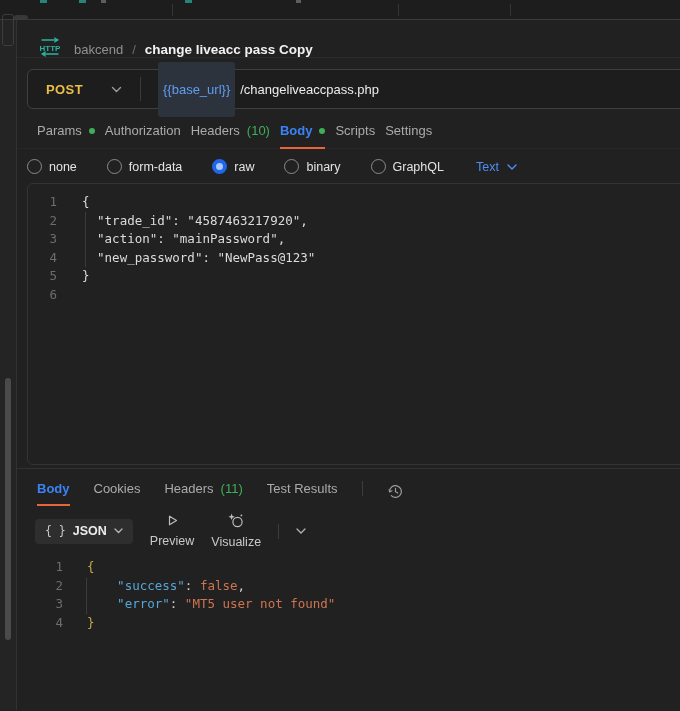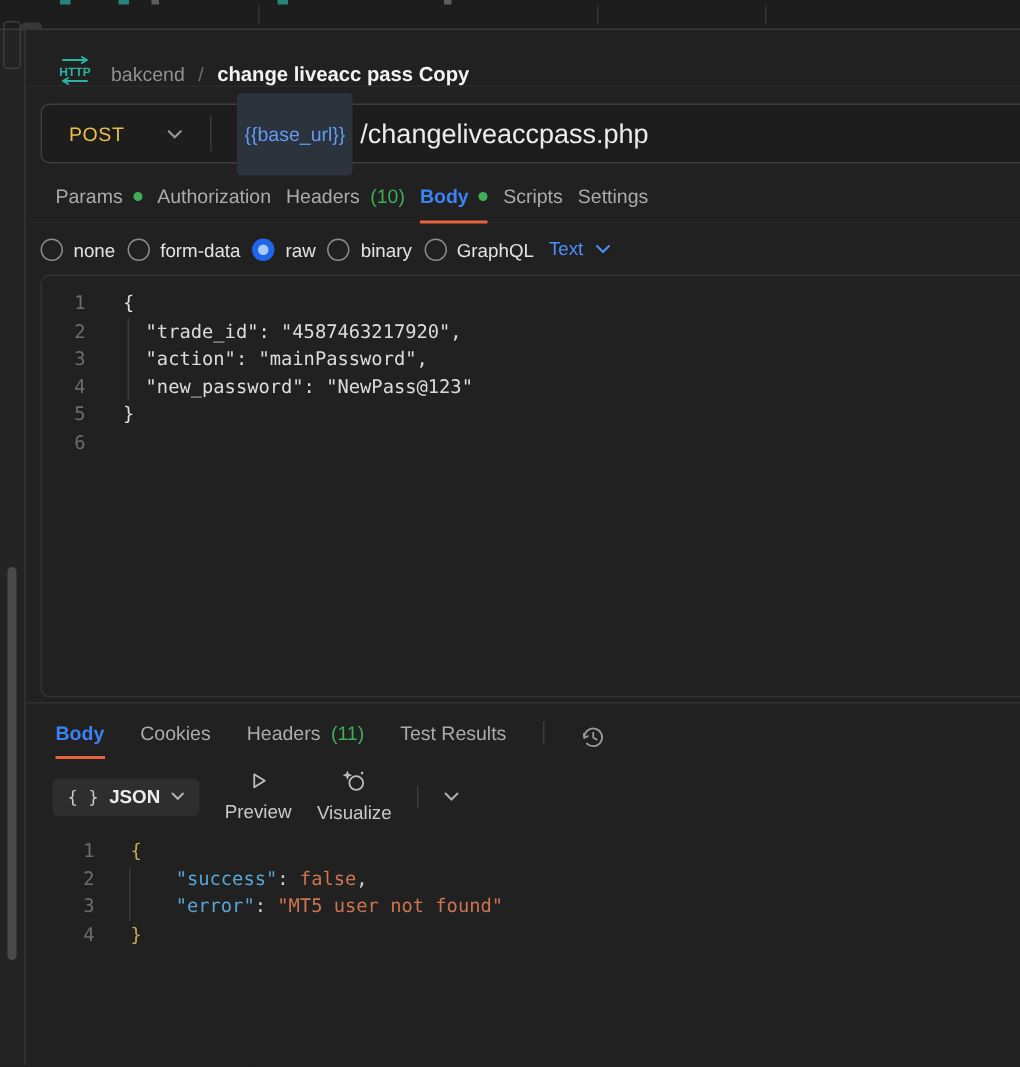--- a/index.html
+++ b/index.html
@@ -24,33 +24,33 @@
   .rail-scrollbar { position:absolute; left:5px; top:358px; width:6px; height:262px; background:#4a4a4a; border-radius:3px; }
   .content { flex:1; min-width:0; overflow:hidden; display:flex; flex-direction:column; }
   
   .crumbs { height:38px; display:flex; align-items:flex-end; gap:9px; padding-left:18px; border-bottom:1px solid #2a2a2a; flex:none; }
   .crumb-coll { color:#919191; }
   .crumb-sep { color:#6d6d6d; }
   .crumb-title { color:#f2f2f2; font-weight:bold; font-size:13.5px; }
   
   .url-row { padding:11px 0 0 10px; flex:none; }
   .url-box { width:680px; height:40px; border:1px solid #3f3f3f; border-radius:6px; background:#1d1d1d; display:flex; align-items:center; }
-  .method { color:#edbd4a; font-weight:normal; letter-spacing:.4px; padding-left:18px;text-align:right; }
+  .method { color:#edbd4a; font-weight:bold; letter-spacing:.4px; padding-left:18px;text-align:right; }
   .method-chev { margin-left:28px; color:#9a9a9a; display:flex; }
   .url-div { width:1px; height:24px; background:#3a3a3a; margin-left:18px; flex:none; }
   .var-chip { margin-left:17px; background:#2d333d; border-radius:3px; padding:20px 5px; color:#5f9df5; font-size:13px; }
-  .url-path { margin-left:5px; color:#ececec; font-size:18px; }
+  .url-path { margin-left:5px; color:#ececec; font-size:13px; }
   
   .tabs-row { display:flex; align-items:flex-end; gap:10px; padding:14px 0 0 20px; border-bottom:1px solid #272727; flex:none; }
   .tab { display:flex; align-items:center; gap:7px; color:#ababab; padding-bottom:9px; border-bottom:2px solid transparent; margin-bottom:-1px; cursor:default; }
   .tab.active { color:#3b82f6; font-weight:bold; border-bottom-color:#e8643c; }
   .dot { width:6px; height:6px; border-radius:50%; background:#3fae58; }
   .count { color:#3fae58; }
   
-  .radio-row { display:flex; align-items:flex-start; gap:8px; padding:10px 0 9px 10px; flex:none; }
+  .radio-row { display:flex; align-items:flex-end; gap:30px; padding:10px 0 9px 10px; flex:none; }
   .radio { display:flex; align-items:center; gap:7px; color:#e3e3e3; font-size:12.5px; }
   .circ { width:15px; height:15px; border-radius:50%; border:1px solid #8b8b8b; flex:none; }
   .radio.selected .circ { border:4.5px solid #1f66e8; background:#aac9ff; }
   .lang-select { display:flex; align-items:center; gap:8px; color:#4d8ef7; font-size:12.5px; margin-left:2px; }
   
   .editor-box { position:relative; margin-left:10px; width:680px; height:282px; border:1px solid #333333; border-radius:6px; padding-top:9px; flex:none;
     font-family:"DejaVu Sans Mono", monospace; font-size:12.5px; line-height:18.5px; color:#dcdcdc; }
   .codeline { display:flex; }
   .gut { width:29px; text-align:right; color:#6d6d6d; flex:none; }
   .editor-box .code { margin-left:25px; white-space:pre; }

